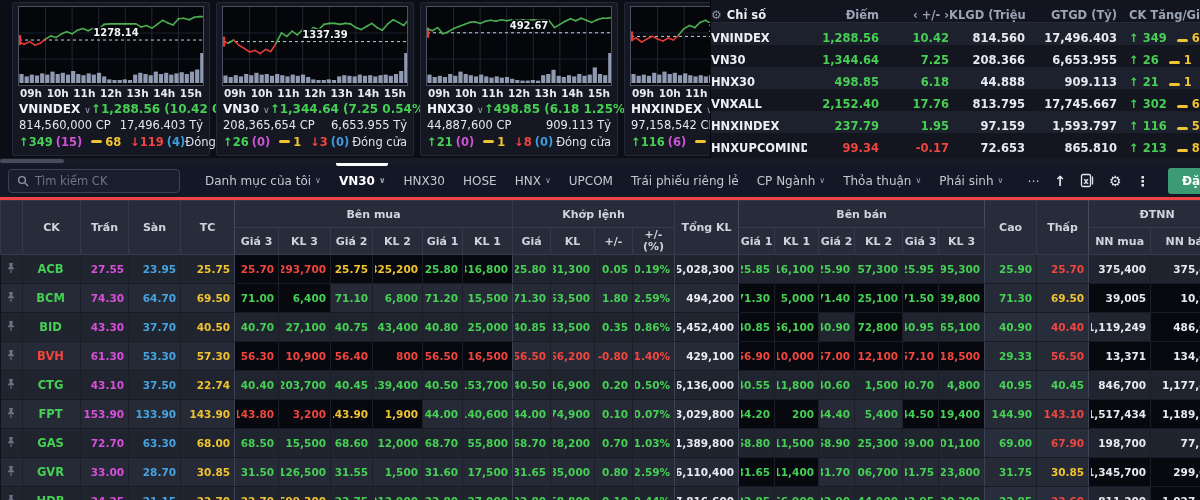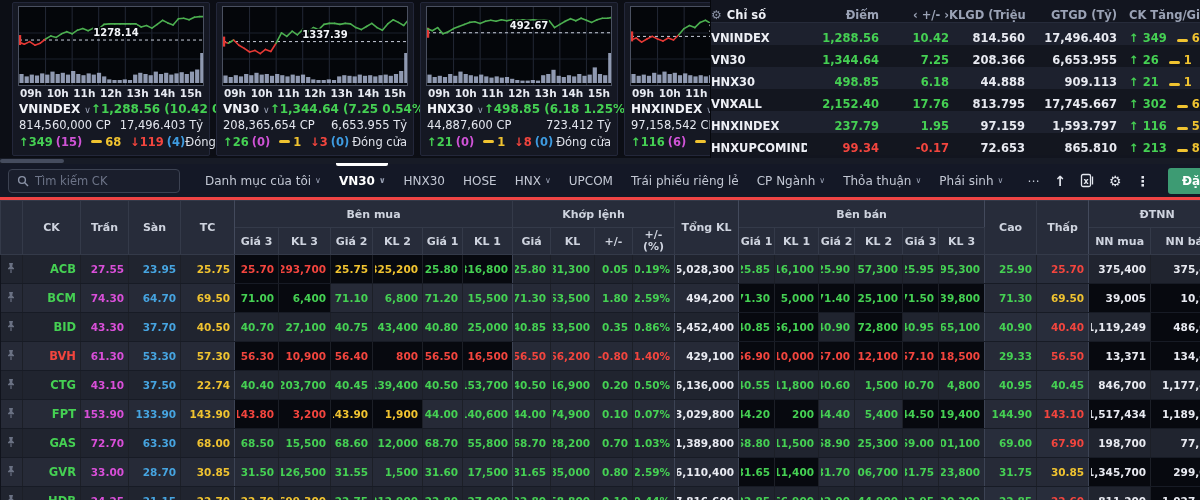--- a/index.html
+++ b/index.html
@@ -69,21 +69,21 @@
   td { height:29px; font-size:10.5px; font-weight:bold; text-align:right; padding:0 4px 0 2px;
        border-right:1px solid rgba(255,255,255,0.05); border-bottom:1px solid #171b25; white-space:nowrap; overflow:hidden; }
   td .clip { display:flex; justify-content:flex-end; overflow:hidden; }
   tr.r-odd td { background:#20242f; }
   tr.r-even td { background:#262a37; }
   td.flash { background:#07090f !important; }
   td.band { background:#2b3040; }
   tr.r-odd td.band { background:#282d3b; }
   td.gsep { border-right:1px solid #3c4354; }
   th.gsep { border-right:1px solid #434a5c; }
-  td.ck-cell { text-align:right; font-size:11.5px; padding-left:2px;margin-left:7px; }
+  td.ck-cell { text-align:center; font-size:11.5px; padding-left:2px;margin-left:7px; }
   td.pin-cell { text-align:center; padding:0; }
   .c-ce { color:#d94fd9; } .c-fl { color:#46a4e0; } .c-re { color:#f0c330; }
   .c-up { color:#45d053; } .c-dn { color:#f2453e; } .c-wh { color:#e8eaf1; }
   .hdr2 { line-height:1.1; }
 </style>
 </head>
 <body>
 
 <div id="app">
   <div id="top-strip">
@@ -424,21 +424,21 @@
             <span>13h</span>
             <span>14h</span>
             <span>15h</span>
           </div>
           <div class="c-row">
             <div><span class="c-name">HNX30</span><span class="chev">∨</span></div>
             <div><span class="c-val t-up">↑498.85 </span><span class="c-val t-up">(6.18 1.25%)</span></div>
           </div>
           <div class="c-row c-row2">
             <span>44,887,600 CP</span>
-            <span>723.412 Tỷ</span>
+            <span>909.113 Tỷ</span>
           </div>
           <div class="c-row c-row3">
             <div class="left">
               <span class="grp">
                 <span class="t-up">↑21</span>
                 <span class="t-mag">(0)</span>
               </span>
               <span class="grp">
                 <span class="flat-dash"></span>
                 <span class="t-ref">1</span>

